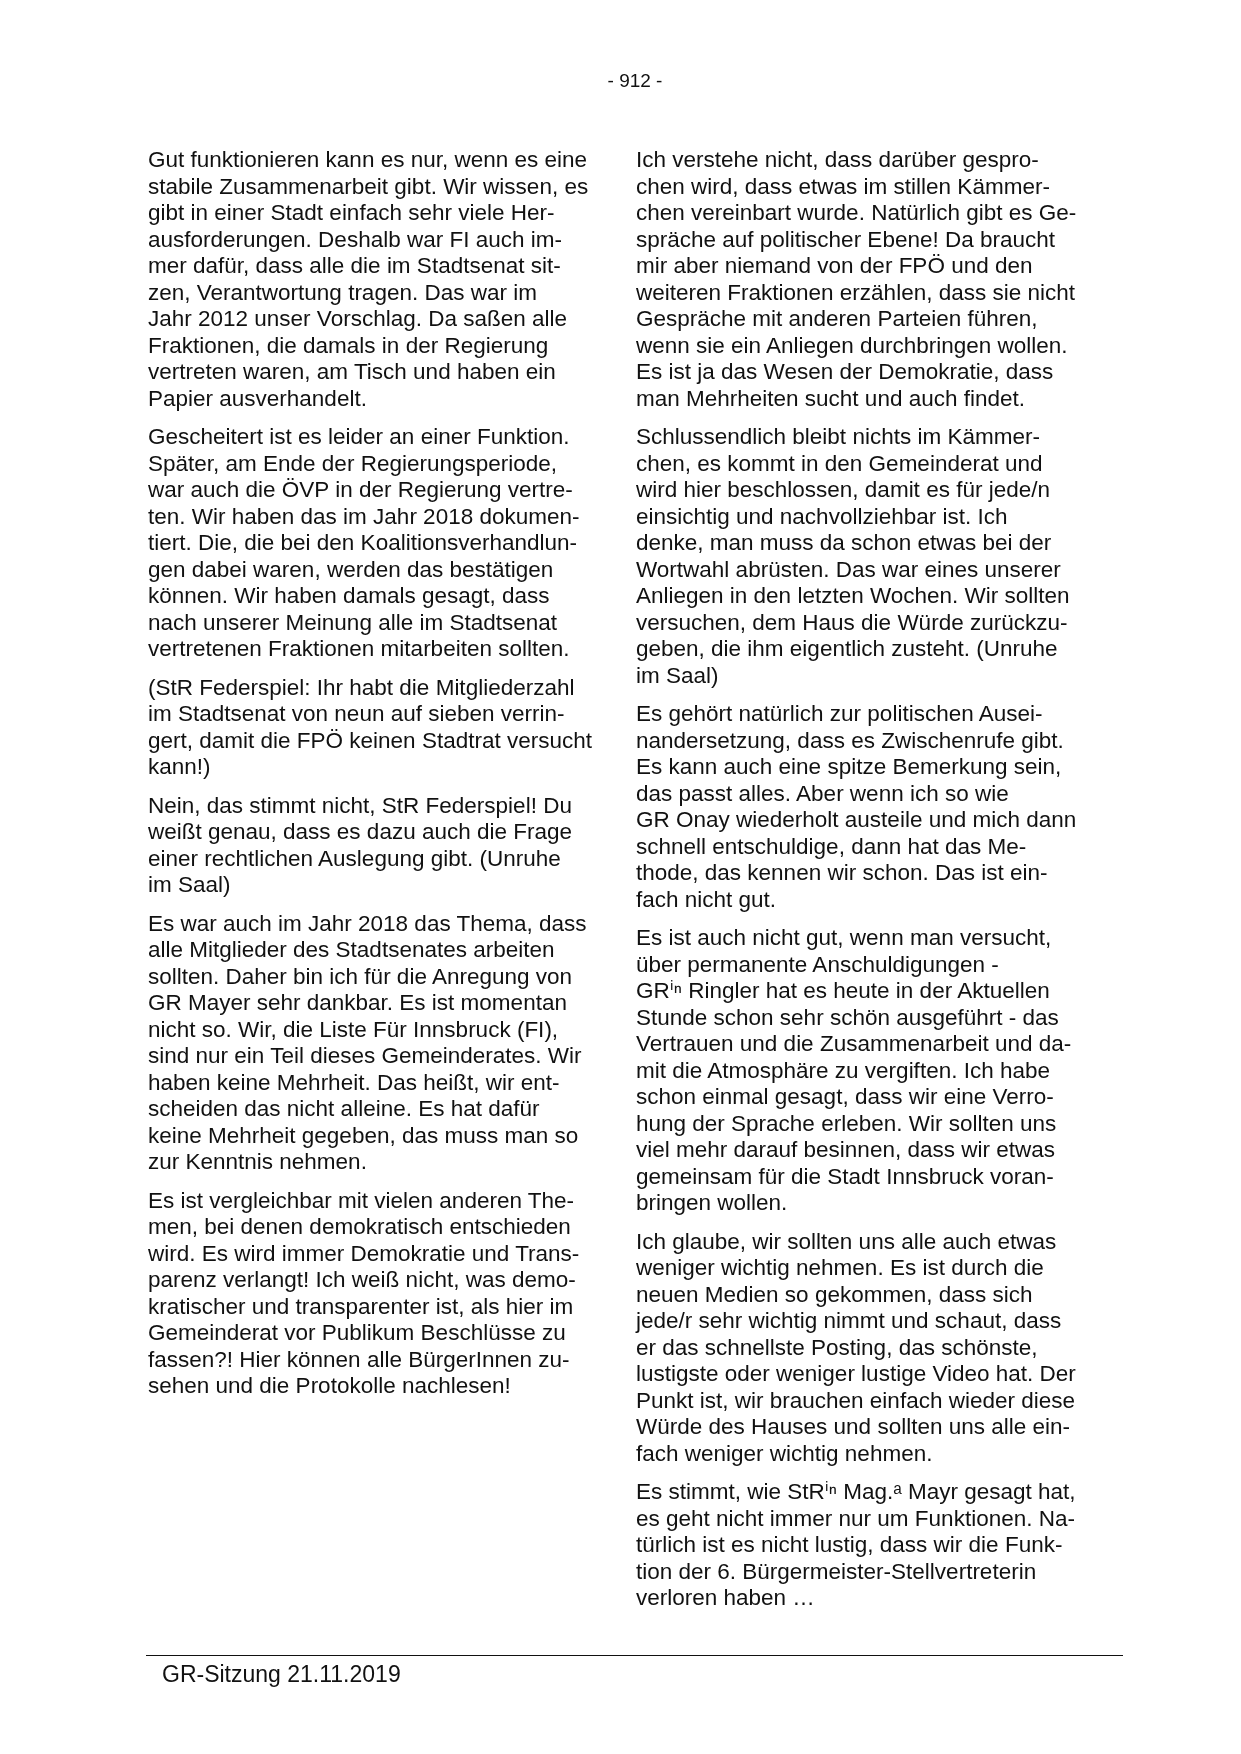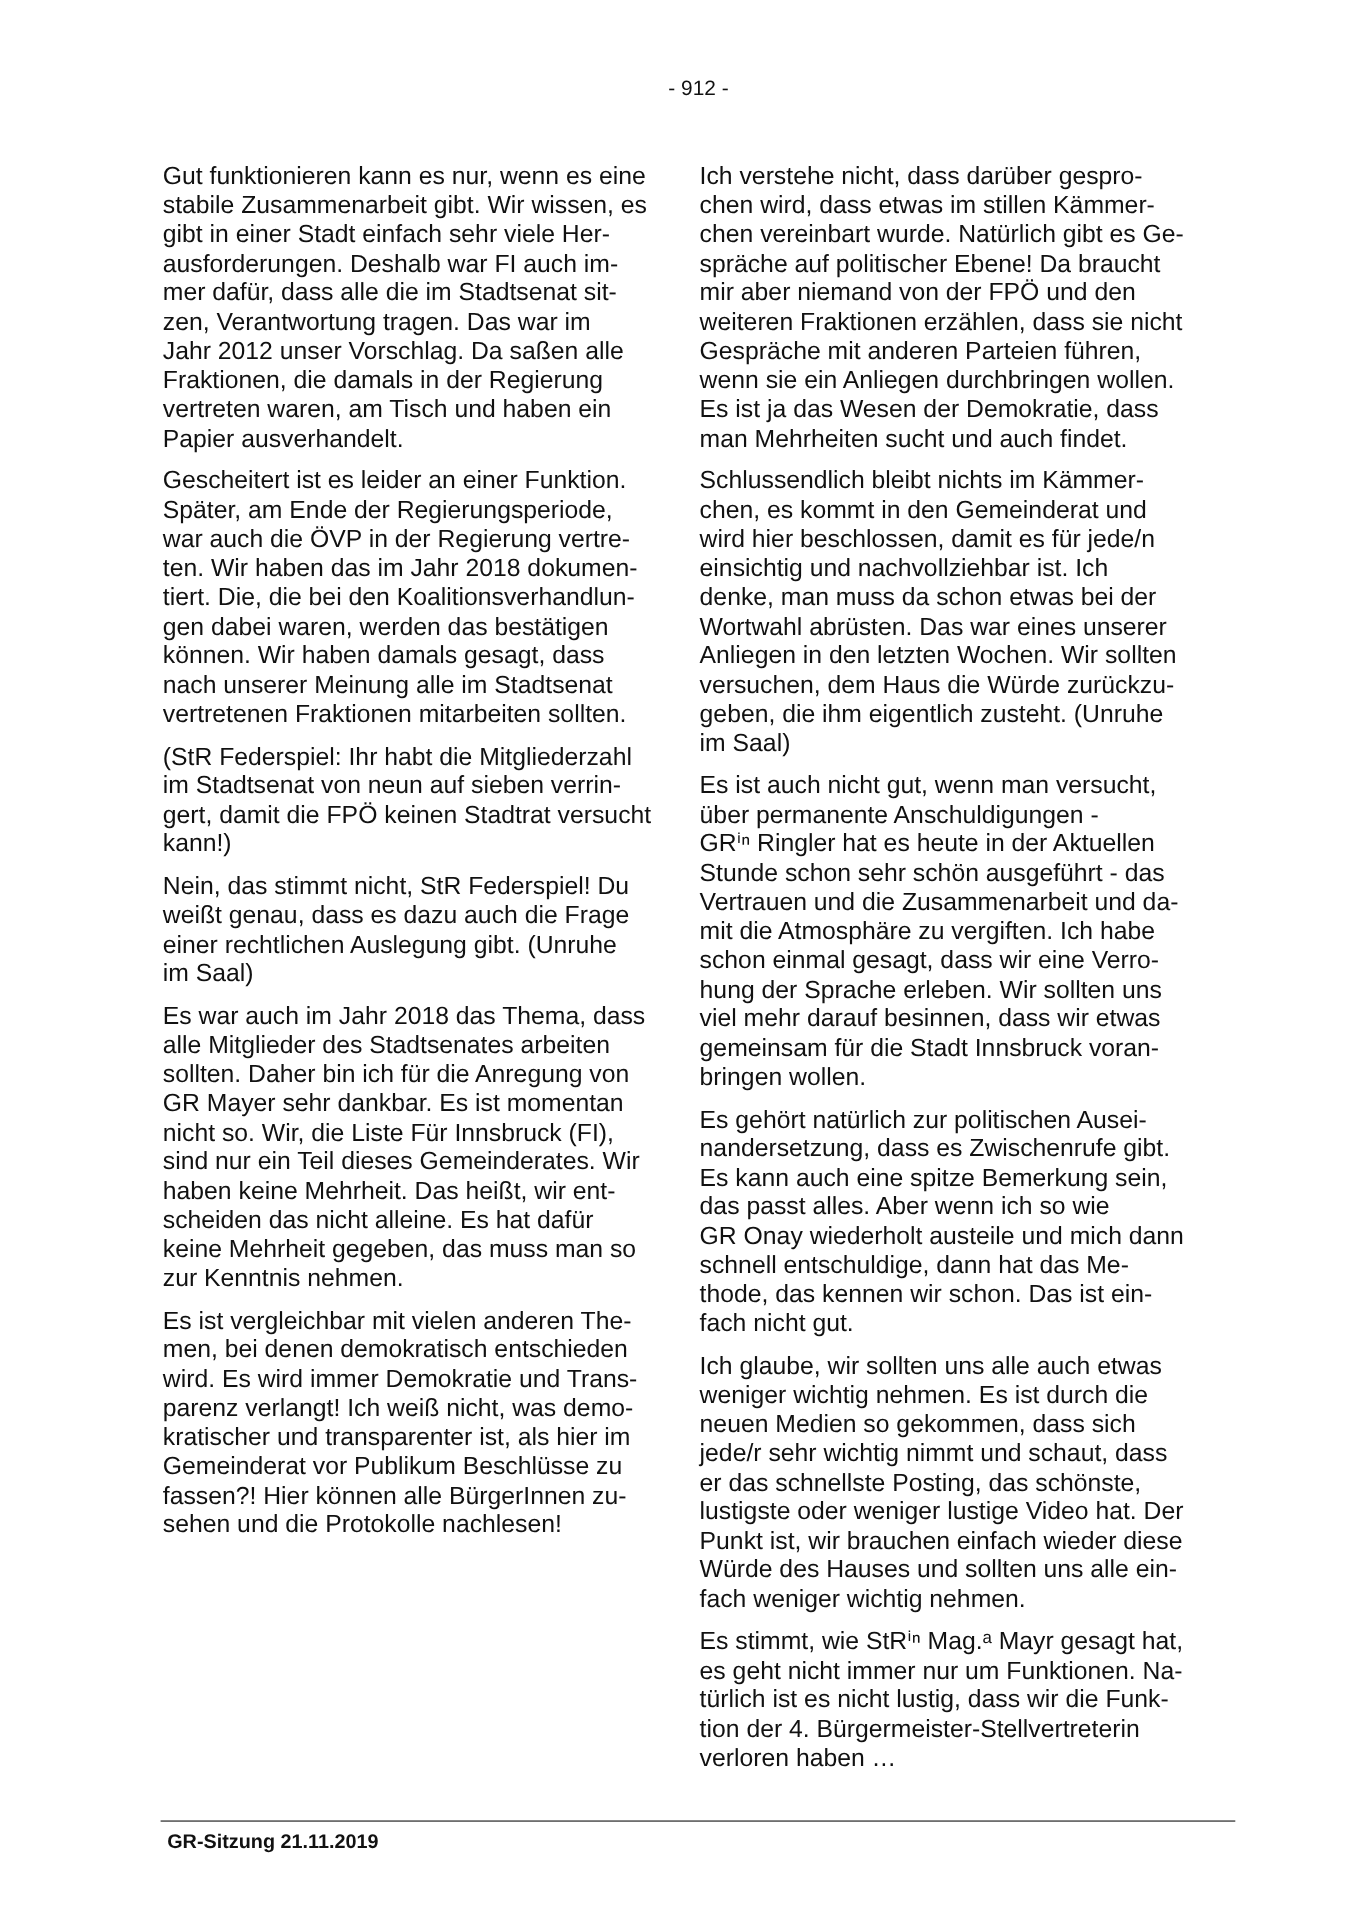--- a/index.html
+++ b/index.html
@@ -40,25 +40,24 @@
   .footer-rule {
     position: absolute;
     left: 146px;
     top: 1655px;
     width: 977px;
     height: 0;
     border-top: 1.5px solid #111111;
   }
   .footer-text {
     position: absolute;
-    left: 152px;
+    left: 162px;
     top: 1663px;
-    font-size: 18px;
+    font-size: 23px;
     line-height: 22px;
-    font-weight: bold;
   }
 </style>
 </head>
 <body>
 
 <div class="page-number">- 912 -</div>
 
 <div class="col col-left">
   <p>Gut funktionieren kann es nur, wenn es eine
 stabile Zusammenarbeit gibt. Wir wissen, es
@@ -121,49 +120,49 @@
   <p>Schlussendlich bleibt nichts im Kämmer-
 chen, es kommt in den Gemeinderat und
 wird hier beschlossen, damit es für jede/n
 einsichtig und nachvollziehbar ist. Ich
 denke, man muss da schon etwas bei der
 Wortwahl abrüsten. Das war eines unserer
 Anliegen in den letzten Wochen. Wir sollten
 versuchen, dem Haus die Würde zurückzu-
 geben, die ihm eigentlich zusteht. (Unruhe
 im Saal)</p>
+  <p>Es gehört natürlich zur politischen Ausei-
+nandersetzung, dass es Zwischenrufe gibt.
+Es kann auch eine spitze Bemerkung sein,
+das passt alles. Aber wenn ich so wie
+GR Onay wiederholt austeile und mich dann
+schnell entschuldige, dann hat das Me-
+thode, das kennen wir schon. Das ist ein-
+fach nicht gut.</p>
   <p>Es ist auch nicht gut, wenn man versucht,
 über permanente Anschuldigungen -
 GRⁱⁿ Ringler hat es heute in der Aktuellen
 Stunde schon sehr schön ausgeführt - das
 Vertrauen und die Zusammenarbeit und da-
 mit die Atmosphäre zu vergiften. Ich habe
 schon einmal gesagt, dass wir eine Verro-
 hung der Sprache erleben. Wir sollten uns
 viel mehr darauf besinnen, dass wir etwas
 gemeinsam für die Stadt Innsbruck voran-
 bringen wollen.</p>
-  <p>Es gehört natürlich zur politischen Ausei-
-nandersetzung, dass es Zwischenrufe gibt.
-Es kann auch eine spitze Bemerkung sein,
-das passt alles. Aber wenn ich so wie
-GR Onay wiederholt austeile und mich dann
-schnell entschuldige, dann hat das Me-
-thode, das kennen wir schon. Das ist ein-
-fach nicht gut.</p>
   <p>Ich glaube, wir sollten uns alle auch etwas
 weniger wichtig nehmen. Es ist durch die
 neuen Medien so gekommen, dass sich
 jede/r sehr wichtig nimmt und schaut, dass
 er das schnellste Posting, das schönste,
 lustigste oder weniger lustige Video hat. Der
 Punkt ist, wir brauchen einfach wieder diese
 Würde des Hauses und sollten uns alle ein-
 fach weniger wichtig nehmen.</p>
   <p>Es stimmt, wie StRⁱⁿ Mag.ᵃ Mayr gesagt hat,
 es geht nicht immer nur um Funktionen. Na-
 türlich ist es nicht lustig, dass wir die Funk-
-tion der 4. Bürgermeister-Stellvertreterin
+tion der 6. Bürgermeister-Stellvertreterin
 verloren haben …</p>
 </div>
 
 <div class="footer-rule"></div>
 <div class="footer-text">GR-Sitzung 21.11.2019</div>
 
 </body></html>

